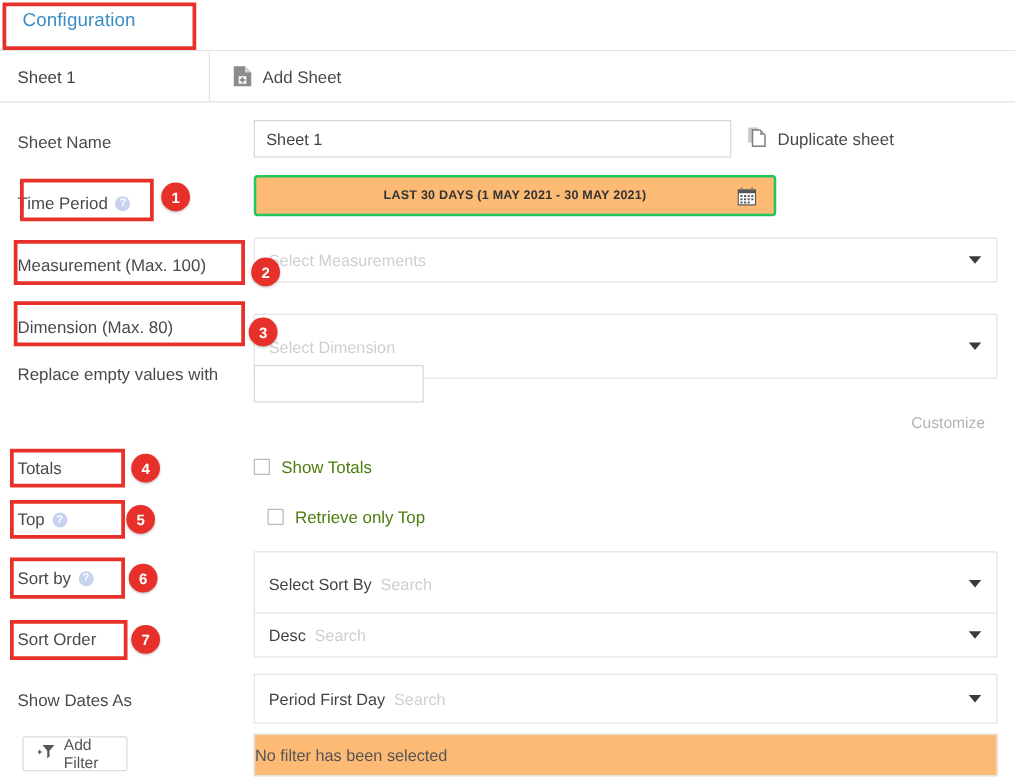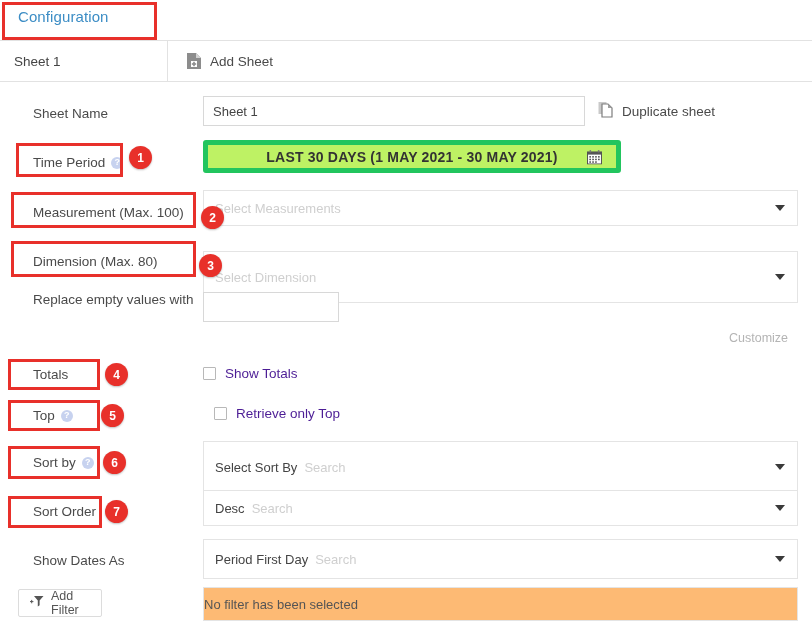--- a/index.html
+++ b/index.html
@@ -40,44 +40,44 @@
     position:absolute;left:176px;top:0;height:40px;
     display:flex;align-items:center;gap:8px;
     padding:0 10px;
     color:#4a4a4a;font-size:13.5px;
   }
   .ico-doc{display:inline-block;width:16px;height:18px;position:relative;}
   
   .form{position:absolute;left:0;top:81px;width:812px;}
   .lbl{
     position:absolute;left:14px;
-    font-size:13.5px;color:#4a4a4a;line-height:17px;margin-left:19px;
+    font-size:13.5px;color:#4a4a4a;line-height:17px;
   }
   .helpdot{
     display:inline-block;vertical-align:-2px;margin-left:6px;
     width:12px;height:12px;border-radius:50%;
     background:#c7d2ef;position:relative;
   }
   .helpdot::after{
     content:"?";position:absolute;left:0;top:-1px;width:12px;
     text-align:center;font-size:9px;color:#ffffff;font-weight:bold;
     line-height:13px;
   }
   
   .txtbox{
     position:absolute;box-sizing:border-box;
     border:1px solid #d8d8d8;background:#fff;
     font-family:"Liberation Sans", sans-serif;font-size:13px;color:#444;
     padding:0 9px;
   }
   .daterange{
     position:absolute;box-sizing:border-box;
-    border:5px solid #22c55e;border-radius:3px;background:#bef264;
+    border:2px solid #22c55e;border-radius:3px;background:#fdba74;
     display:flex;align-items:center;justify-content:center;
-    font-weight:bold;font-size:14px;color:#333;letter-spacing:.2px;
+    font-weight:bold;font-size:10px;color:#333;letter-spacing:.2px;
     position:absolute;
   }
   .cal-ico{
     position:absolute;right:14px;top:50%;transform:translateY(-50%);
     width:15px;height:15px;
   }
   .selbox{
     position:absolute;box-sizing:border-box;
     border:1px solid #e4e4e4;background:#fff;
     display:flex;align-items:center;
@@ -89,21 +89,21 @@
     position:absolute;right:12px;top:50%;transform:translateY(-50%);
     width:0;height:0;border-left:5px solid transparent;
     border-right:5px solid transparent;border-top:6px solid #3a3a3a;
   }
   
   .ckrow{position:absolute;display:flex;align-items:center;gap:9px;}
   .ckbox{
     width:13px;height:13px;box-sizing:border-box;
     border:1px solid #b8b8b8;background:#fff;border-radius:1px;
   }
-  .cklabel{font-size:13.5px;color:#4c1d95;}
+  .cklabel{font-size:13.5px;color:#4d7c0f;}
   .customize{
     position:absolute;font-size:12.5px;color:#b4b4b4;
   }
   .addfilter{
     position:absolute;box-sizing:border-box;
     border:1px solid #dcdcdc;background:#fff;border-radius:2px;
     display:flex;align-items:center;gap:7px;padding:0 11px;
     font-size:12.5px;color:#555;
   }
   .filtbox{

